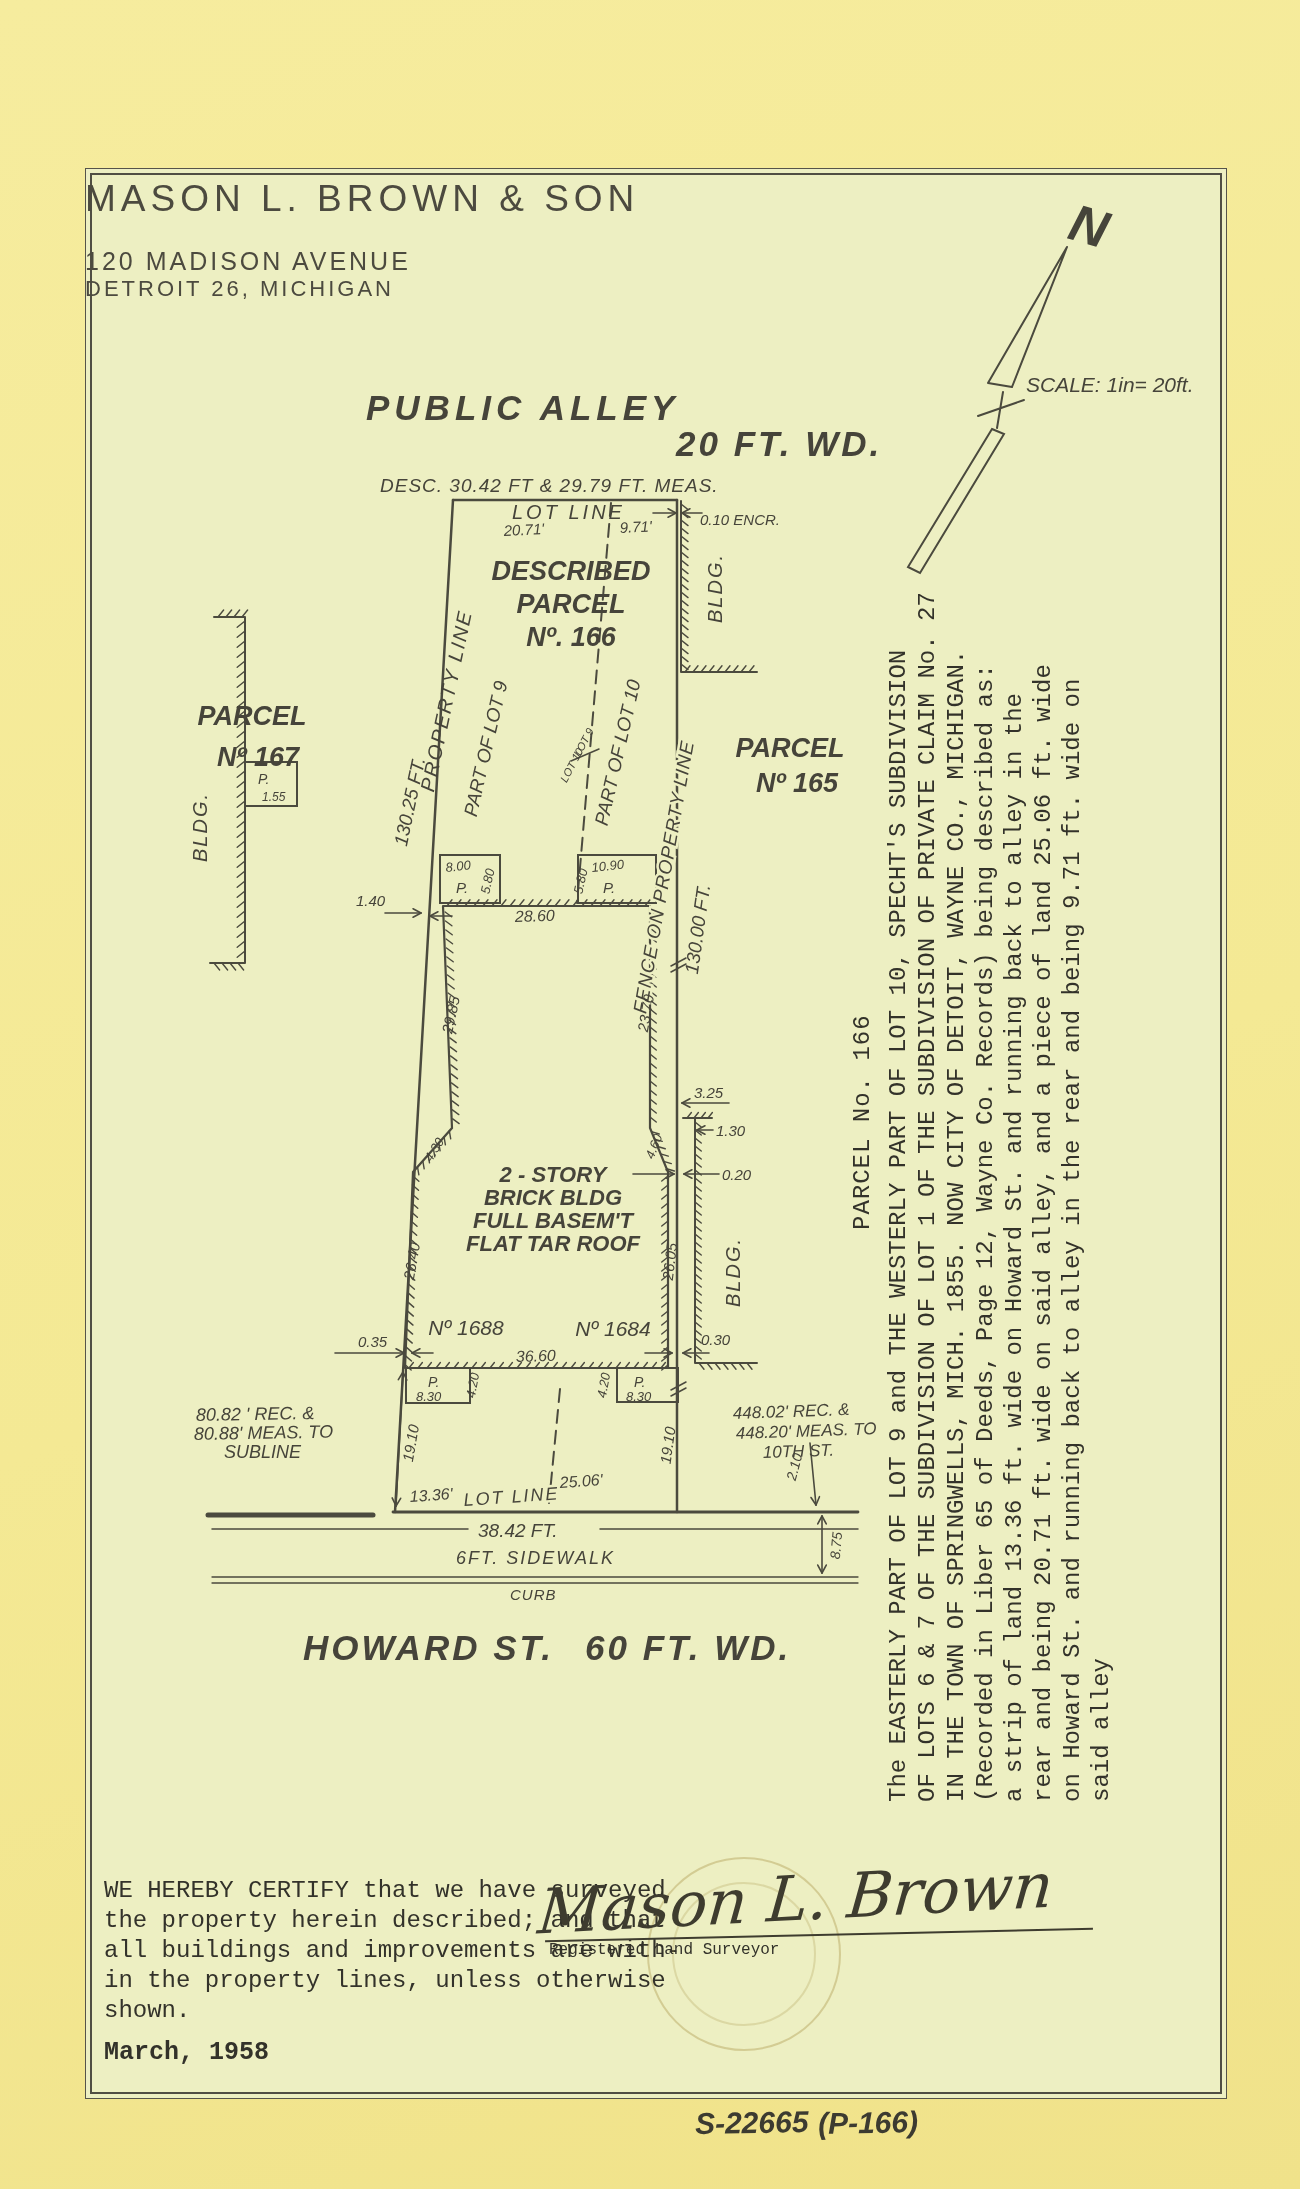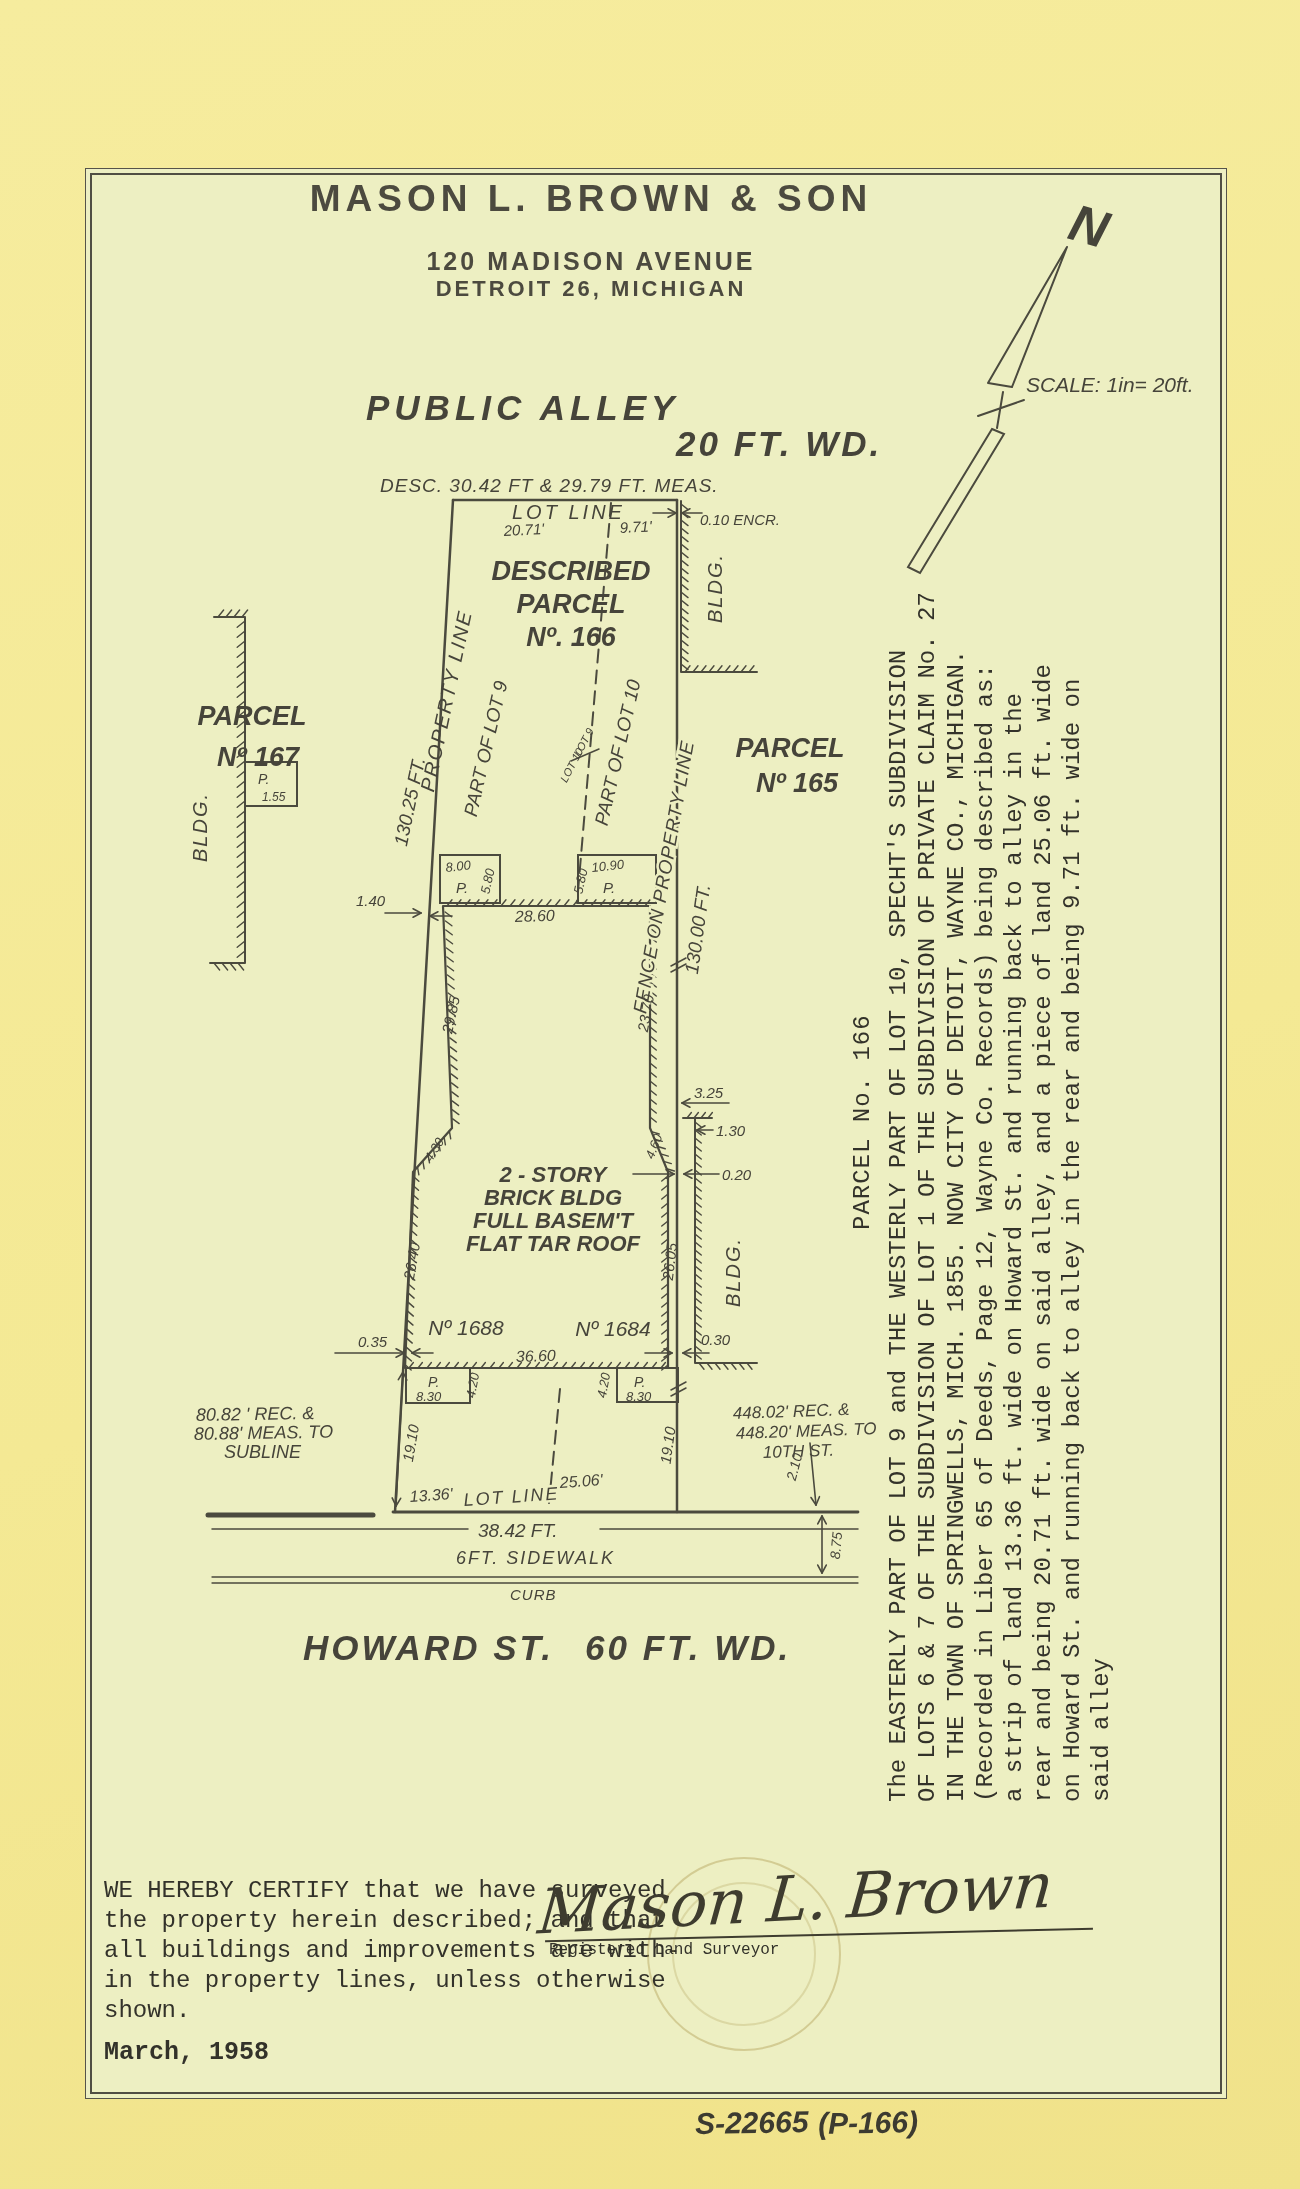--- a/index.html
+++ b/index.html
@@ -3,21 +3,21 @@
 <meta charset="utf-8">
 <style>
   html,body{margin:0;padding:0;background:#e9dd8d;}
   #page{position:relative;width:1300px;height:2189px;overflow:hidden;
         background:linear-gradient(160deg,#f6ec9e 0%,#f4e994 55%,#f0e28a 100%);
         font-family:"Liberation Sans",sans-serif;color:#47453b;}
   #paper{position:absolute;left:85px;top:168px;width:1140px;height:1929px;
          background:#edefc2;border:1px solid #56544a;}
   #paper-inner{position:absolute;left:4px;top:4px;right:4px;bottom:4px;border:2px solid #504e43;}
   .abs{position:absolute;}
-  .head{left:85px;width:1012px;text-align:center;font-weight:700;color:#4c4a3f;}
+  .head{left:85px;width:1012px;text-align:left;font-weight:400;color:#4c4a3f;}
   .h-title{top:178px;font-size:37px;letter-spacing:5px;}
   .h-sub{top:222px;font-size:19px;letter-spacing:4px;}
   .h-a1{top:247px;font-size:25px;letter-spacing:3px;}
   .h-a2{top:276px;font-size:22px;letter-spacing:3px;}
   .hand{font-style:italic;color:#46443a;}
   .alley{top:388px;font-size:35px;font-weight:700;letter-spacing:5px;}
   svg{position:absolute;overflow:visible;}
   svg text{fill:#46443a;font-family:"Liberation Sans",sans-serif;font-style:italic;}
   svg path,svg rect,svg line{stroke:#4b4a3e;fill:none;stroke-linecap:round;}
   .halo{paint-order:stroke;stroke:#edefc2;stroke-width:5px;}

